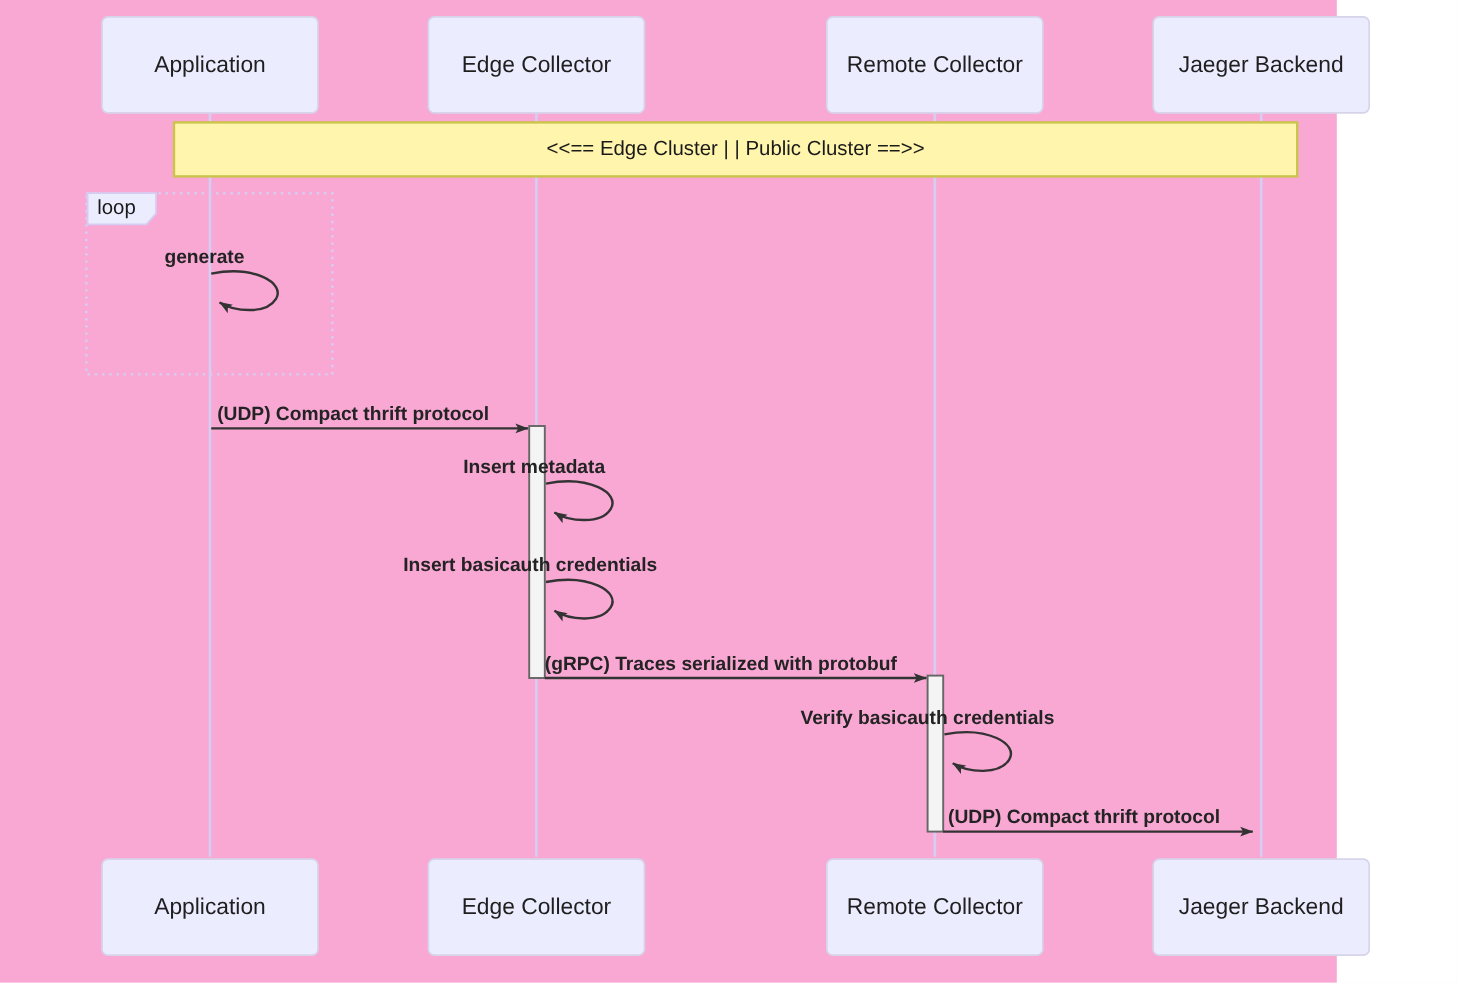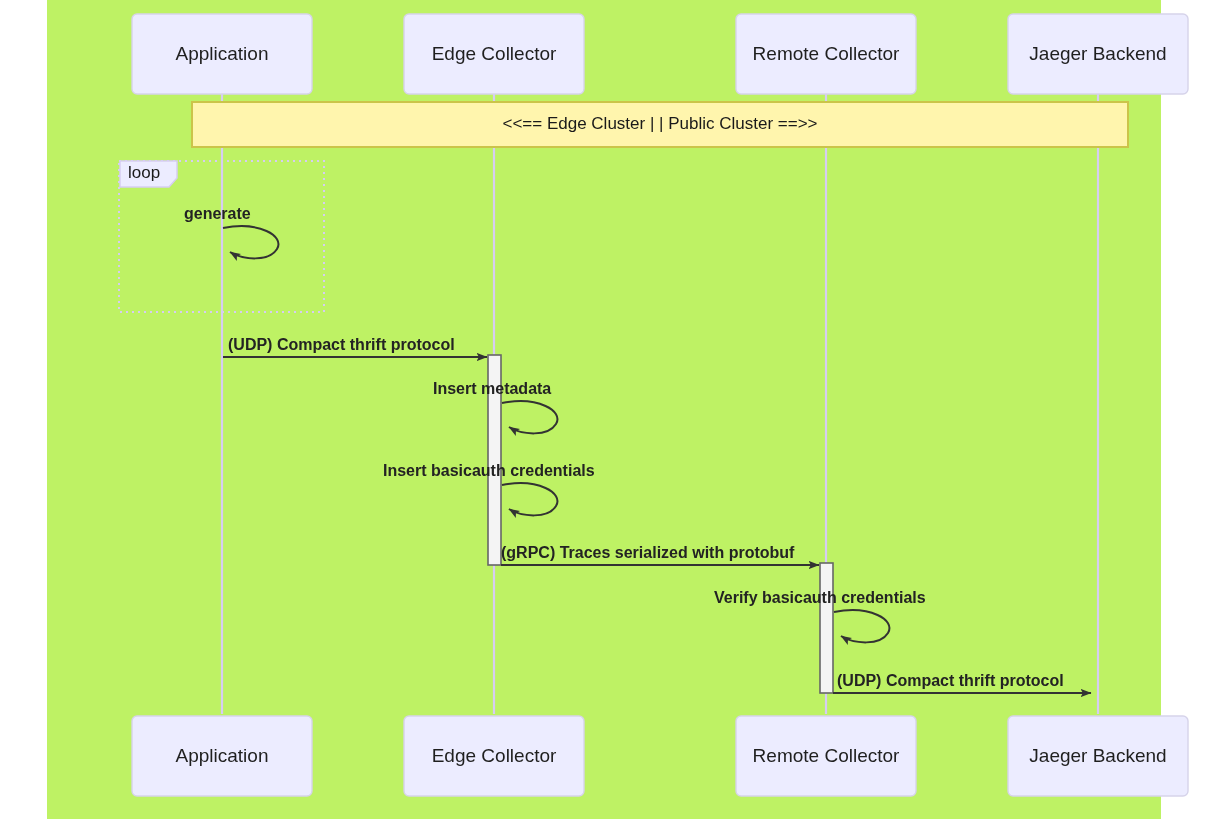--- a/index.html
+++ b/index.html
@@ -10,22 +10,21 @@
   body {
     font-family: "Liberation Sans", sans-serif;
     width: 1214px;
     height: 819px;
     overflow: hidden;
   }
   #diagram-root {
     position: relative;
     width: 1114px;
     height: 819px;
-    background: #bef264;
-    margin-left: 47px;
+    background: #f9a8d4;
   }
   svg.seq-canvas {
     position: absolute;
     left: 0;
     top: 0;
     width: 1214px;
     height: 819px;
     display: block;
   }
   .participant-box {

